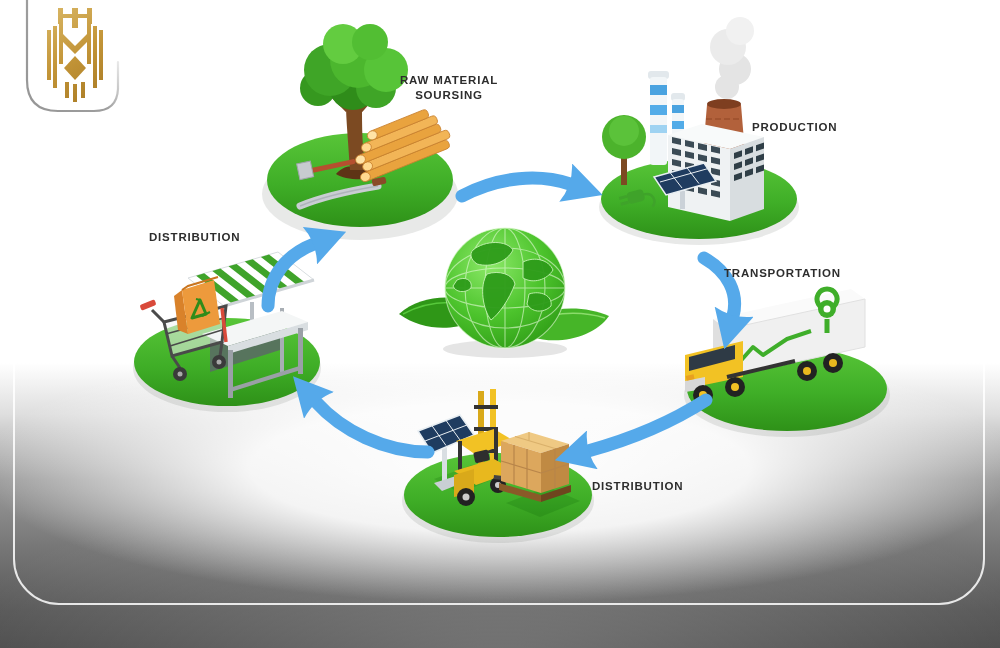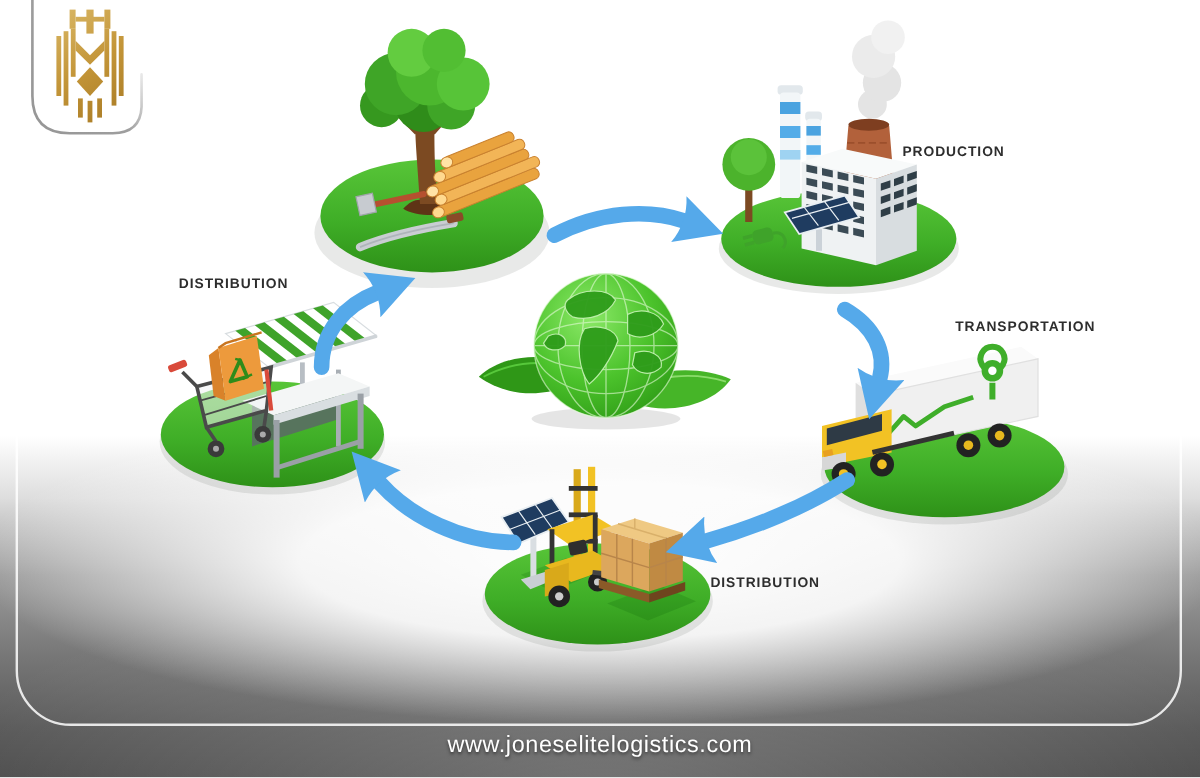--- a/index.html
+++ b/index.html
@@ -319,22 +319,23 @@
   <svg style="position:absolute;left:0;top:0" width="1000" height="648" viewBox="0 0 1000 648">
     <g stroke="#55A9EA" stroke-width="13" fill="none" stroke-linecap="round">
       <path marker-end="url(#ah)" d="M462,196 C500,176 540,174 570,184"></path>
       <path marker-end="url(#ah)" d="M704,258 C728,272 739,293 733,316"></path>
       <path marker-end="url(#ah)" d="M706,400 C672,422 628,440 588,451"></path>
       <path marker-end="url(#ah)" d="M428,452 C385,452 342,431 316,402"></path>
       <path marker-end="url(#ah)" d="M268,306 C268,276 288,254 314,244"></path>
     </g>
   </svg>
 
+  <div class="label wrap" style="left:392px;top:73px;width:114px">RAW MATERIAL SOURSING</div>
   <div class="label" style="left:752px;top:121px">PRODUCTION</div>
-  <div class="label" style="left:796px;top:267px">TRANSPORTATION</div>
+  <div class="label" style="left:724px;top:267px">TRANSPORTATION</div>
   <div class="label" style="left:592px;top:480px">DISTRIBUTION</div>
   <div class="label" style="left:149px;top:231px">DISTRIBUTION</div>
 
   <svg style="position:absolute;left:0;top:0" width="170" height="125" viewBox="0 0 170 125">
     <path d="M27,0 V80 Q27,111 58,111 H94 Q117,111 118,89 V62" fill="none" stroke="url(#fadeG)" stroke-width="2.2" stroke-linecap="round"></path>
     <g fill="url(#goldG)">
       <rect x="72" y="8" width="6" height="20"></rect>
         <rect x="63" y="14" width="24" height="4"></rect>
       <rect x="58" y="8" width="5" height="16"></rect>
         <rect x="87" y="8" width="5" height="16"></rect>
@@ -345,15 +346,14 @@
         <rect x="93" y="26" width="4" height="62"></rect>
         <rect x="87" y="24" width="4" height="40"></rect>
       <path d="M63,34 L75,46 L87,34 L87,42 L75,54 L63,42 Z"></path>
       <path d="M75,56 L86,68 L75,80 L64,68 Z"></path>
       <rect x="65" y="82" width="4" height="16"></rect>
         <rect x="73" y="84" width="4" height="18"></rect>
         <rect x="81" y="82" width="4" height="16"></rect>
     </g>
   </svg>
 
-  <div class="footer-url">www.joneselitelogistics.com</div>
 
 </div>
 
 </body></html>

